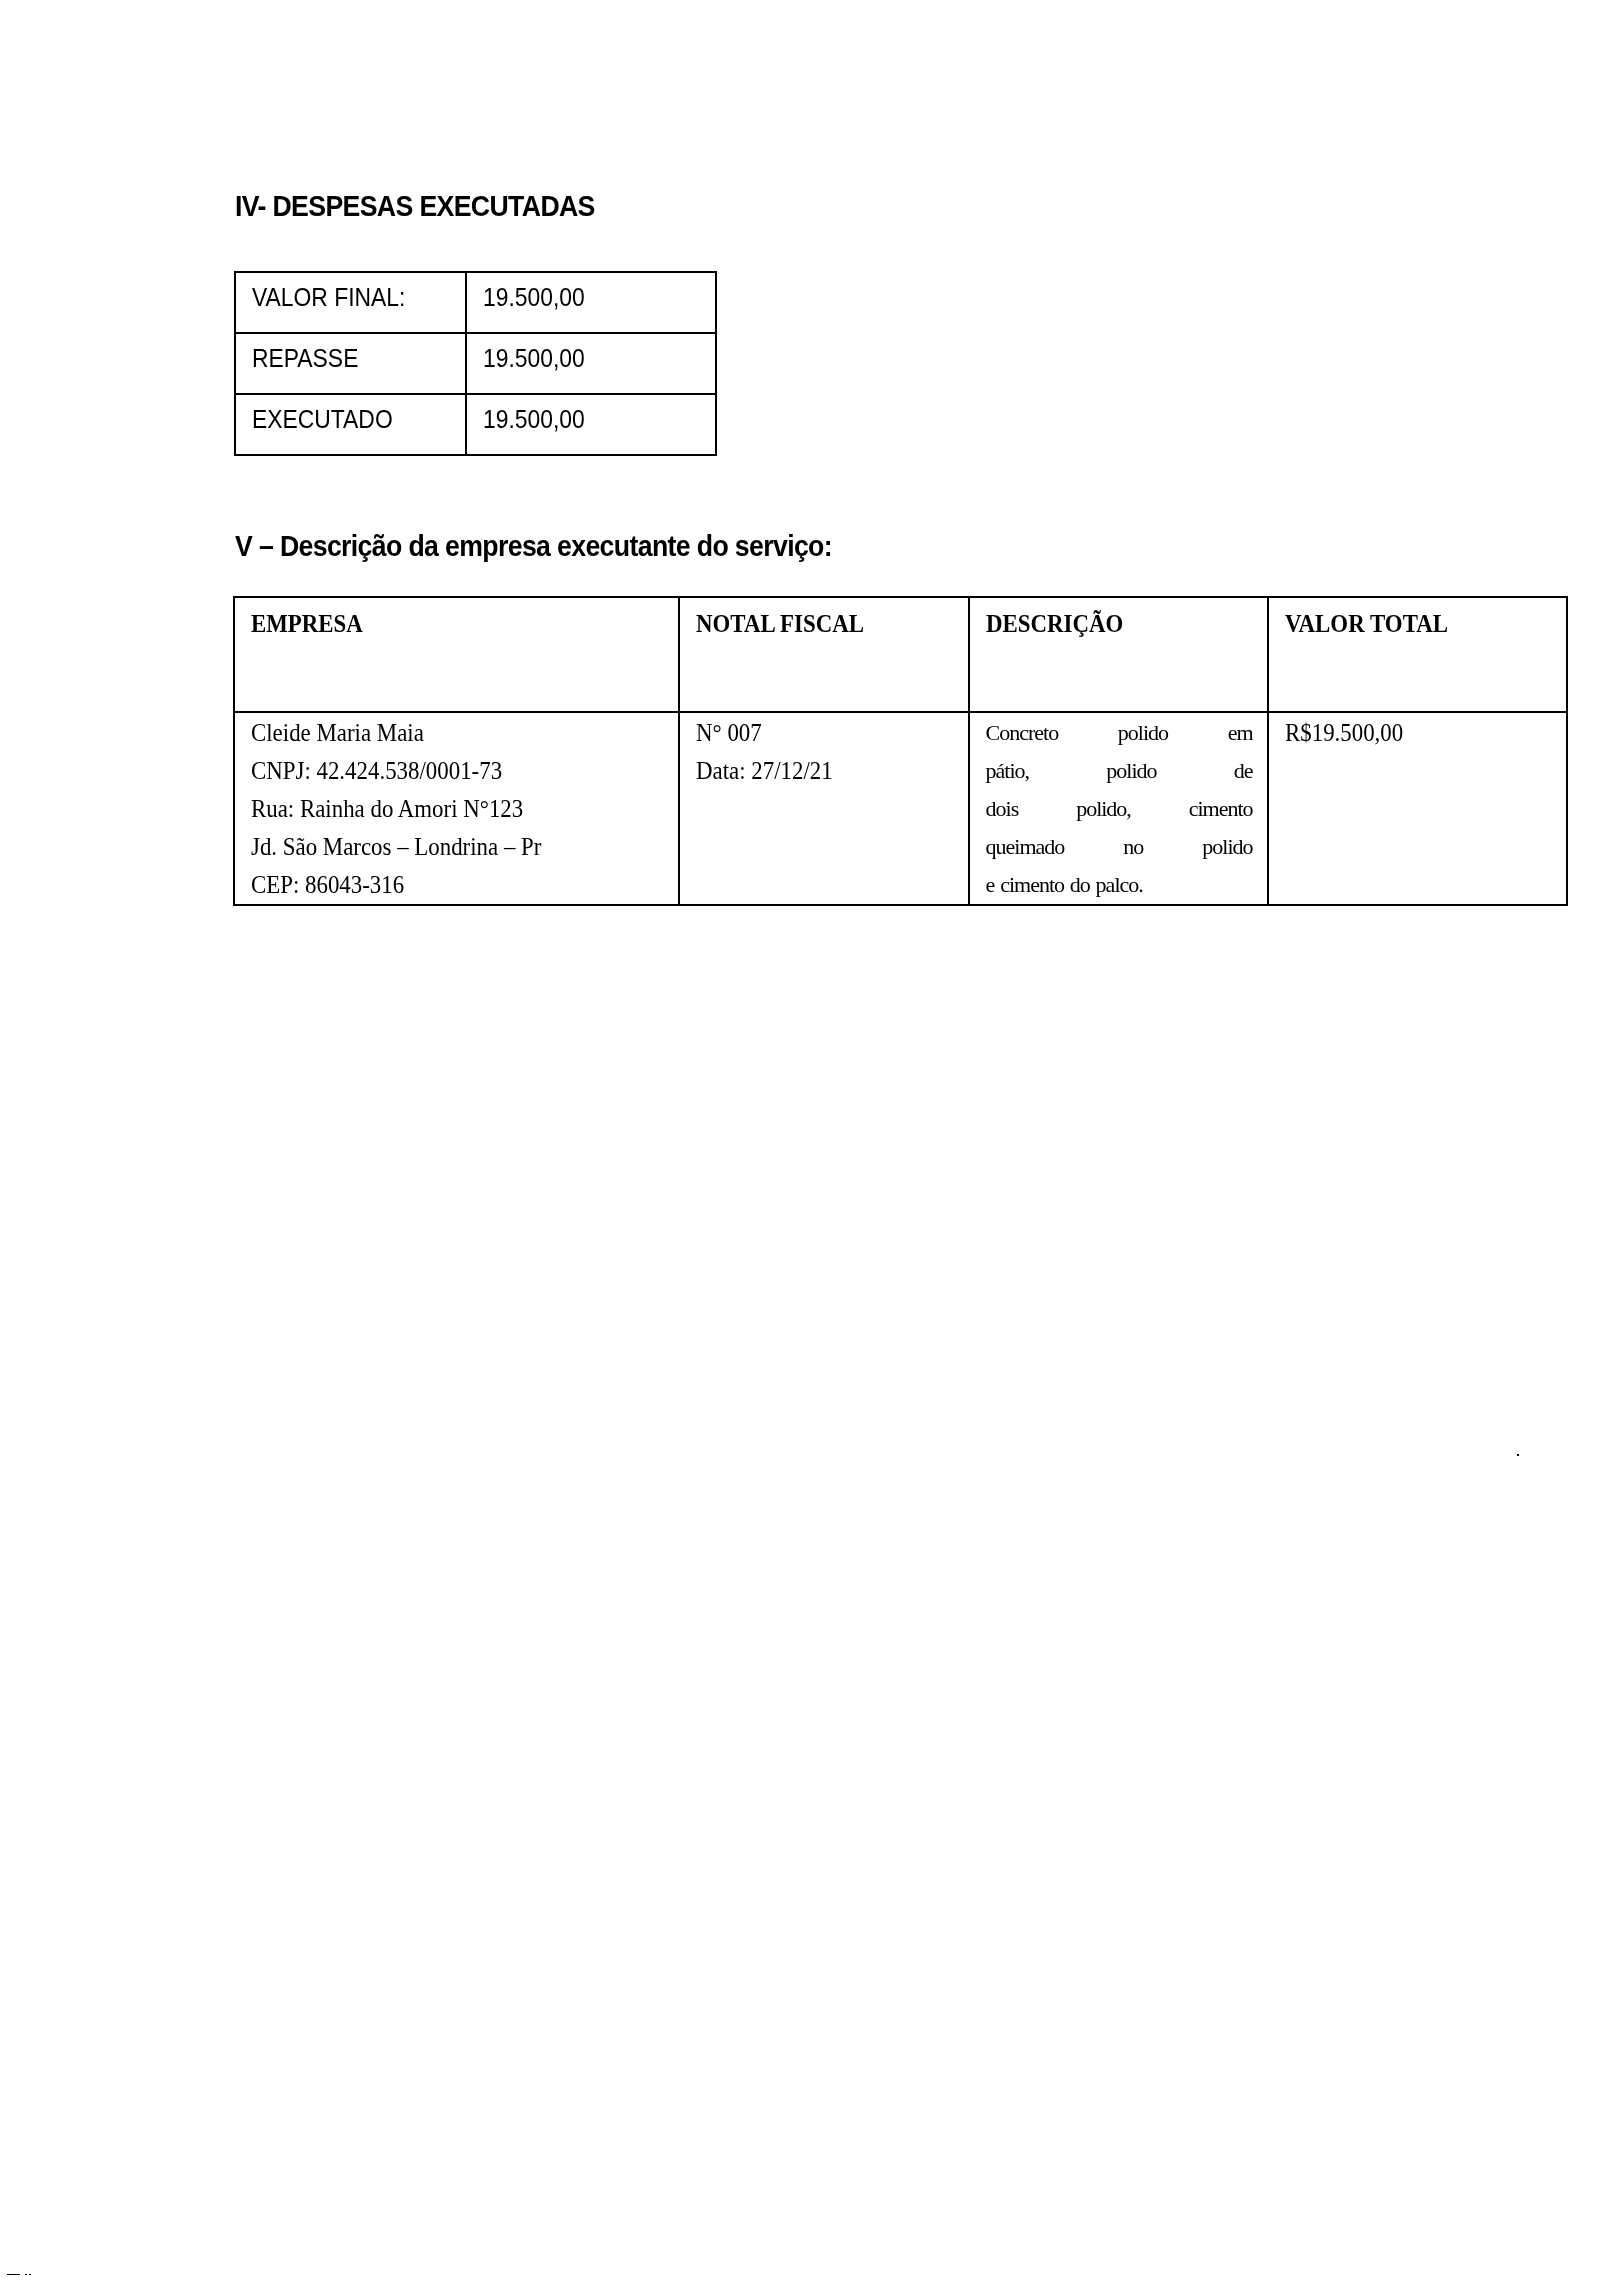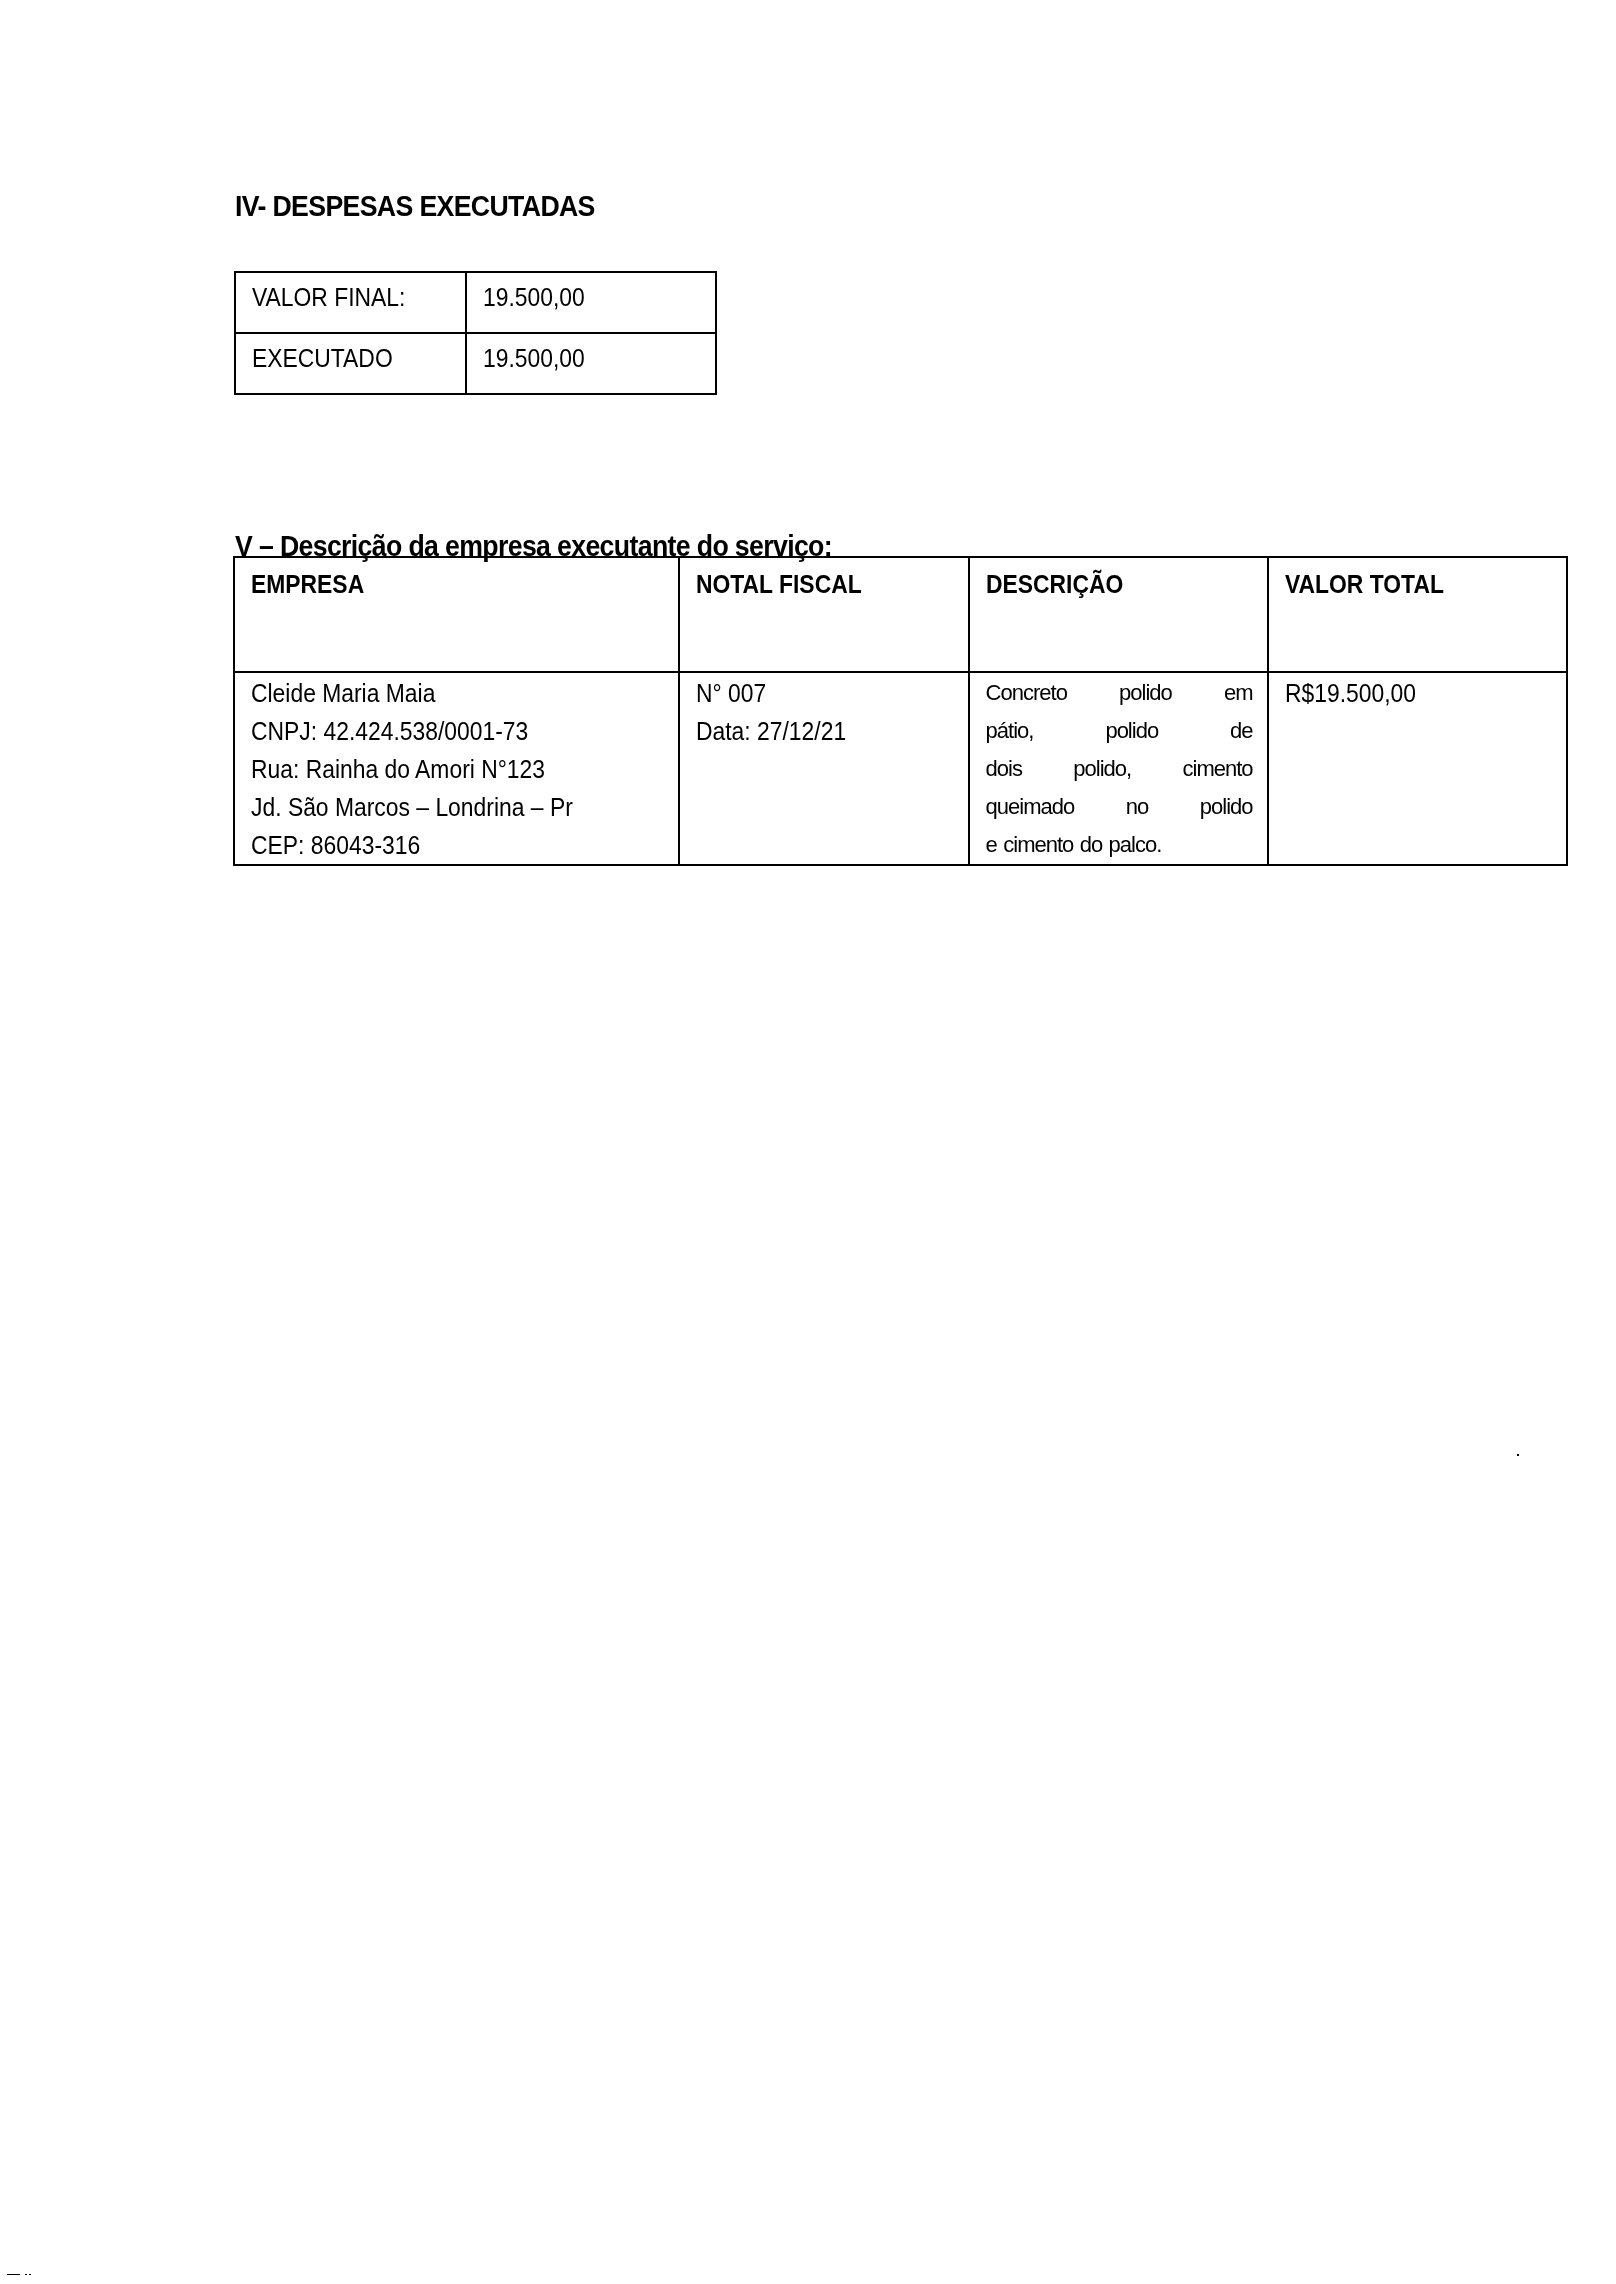--- a/index.html
+++ b/index.html
@@ -47,21 +47,21 @@
       white-space: nowrap;
     }
 
     
     #summary-table { left: 234px; top: 271px; width: 481px; }
     #summary-table td { height: 61px; padding: 5.2px 0 0 15.6px; box-sizing: border-box; margin-left: 17px; }
     #summary-table col.c1 { width: 231px; }
     #summary-table col.c2 { width: 250px; }
 
     
-    #company-table { left: 233px; top: 556px; width: 1333px; }
+    #company-table { left: 233px; top: 596px; width: 1333px; font-family: Liberation Serif, serif; }
     #company-table col.c1 { width: 445px; }
     #company-table col.c2 { width: 290px; }
     #company-table col.c3 { width: 299px; }
     #company-table col.c4 { width: 299px; }
     #company-table tr.head td { height: 115px; padding: 6.5px 0 0 15.6px; box-sizing: border-box; }
     #company-table tr.head td .cell-text { font-weight: bold; }
     #company-table tr.body td { height: 165px; padding: 1.3px 0 0 15.6px; box-sizing: border-box; }
     .justify-block {
       display: block;
       width: 267px;
@@ -92,20 +92,28 @@
 
 <table id="summary-table" class="grid">
   <colgroup>
       <col class="c1">
       <col class="c2">
     </colgroup>
   <tbody>
     <tr>
       <td>
           <span class="cell-text">VALOR FINAL:</span>
+        </td>
+      <td>
+          <span class="cell-text">19.500,00</span>
+        </td>
+    </tr>
+    <tr>
+      <td>
+          <span class="cell-text">REPASSE</span>
         </td>
       <td>
           <span class="cell-text">19.500,00</span>
         </td>
     </tr>
     <tr>
       <td>
           <span class="cell-text">EXECUTADO</span>
         </td>
       <td>

